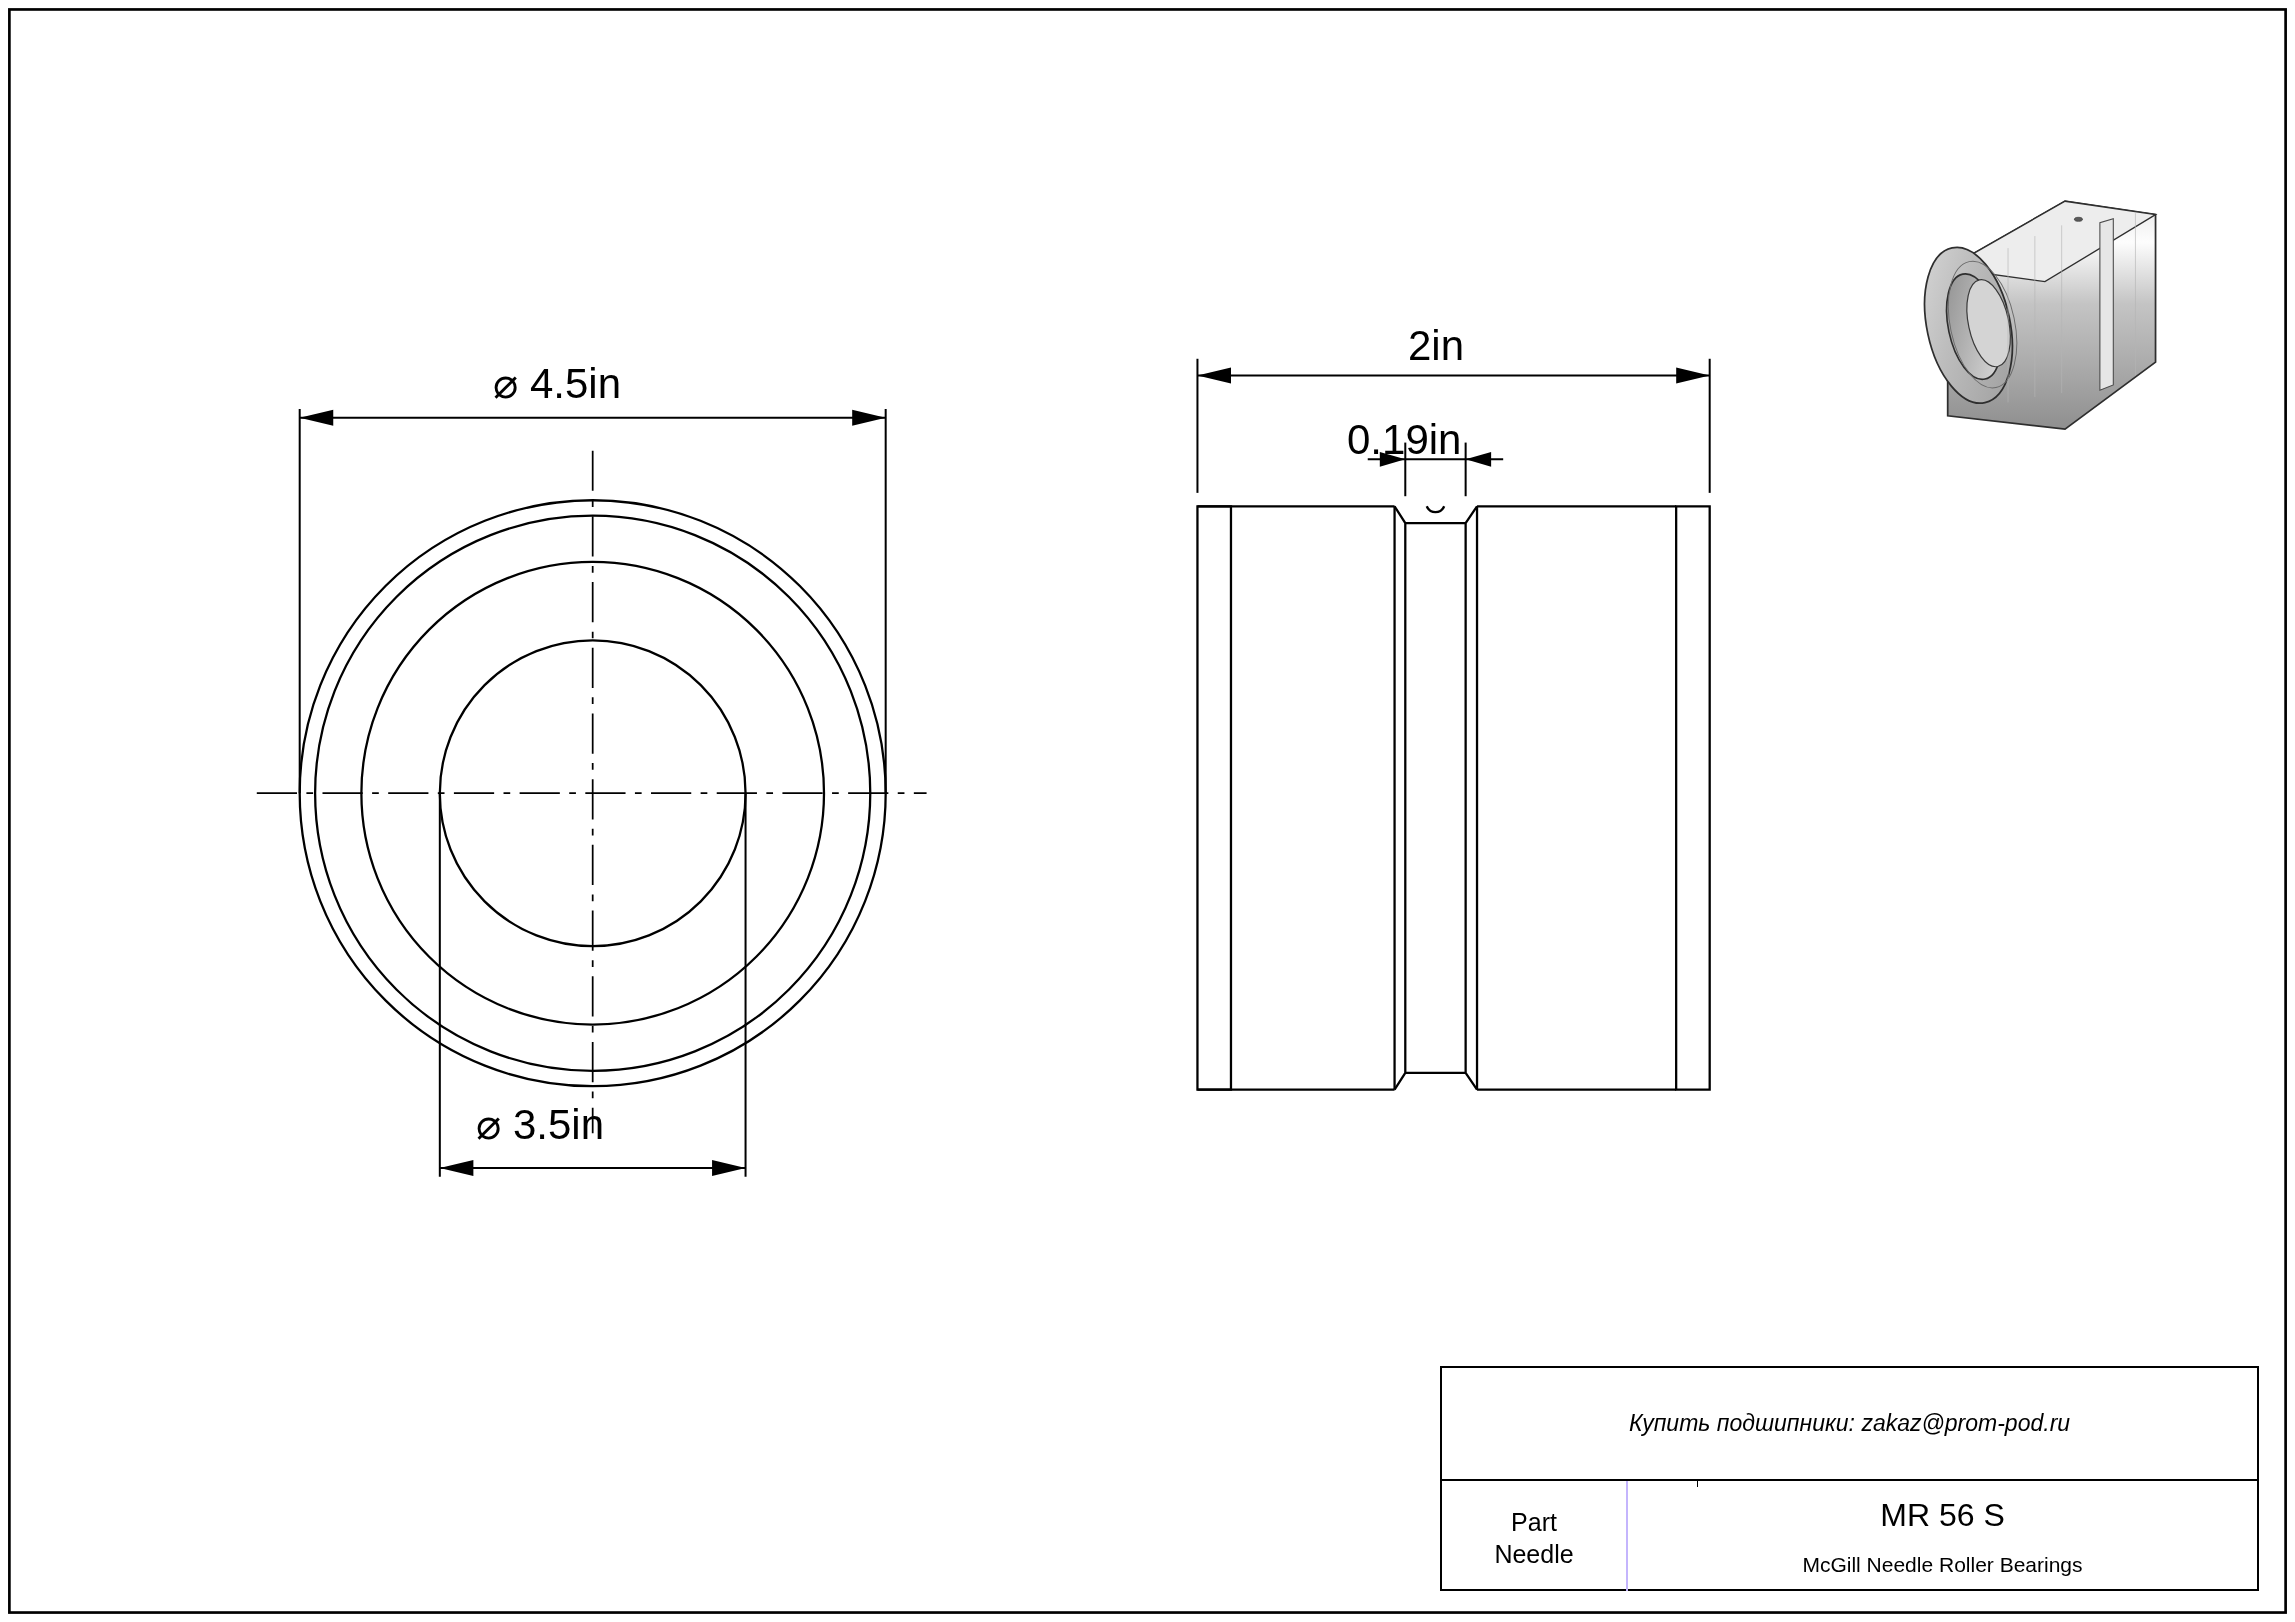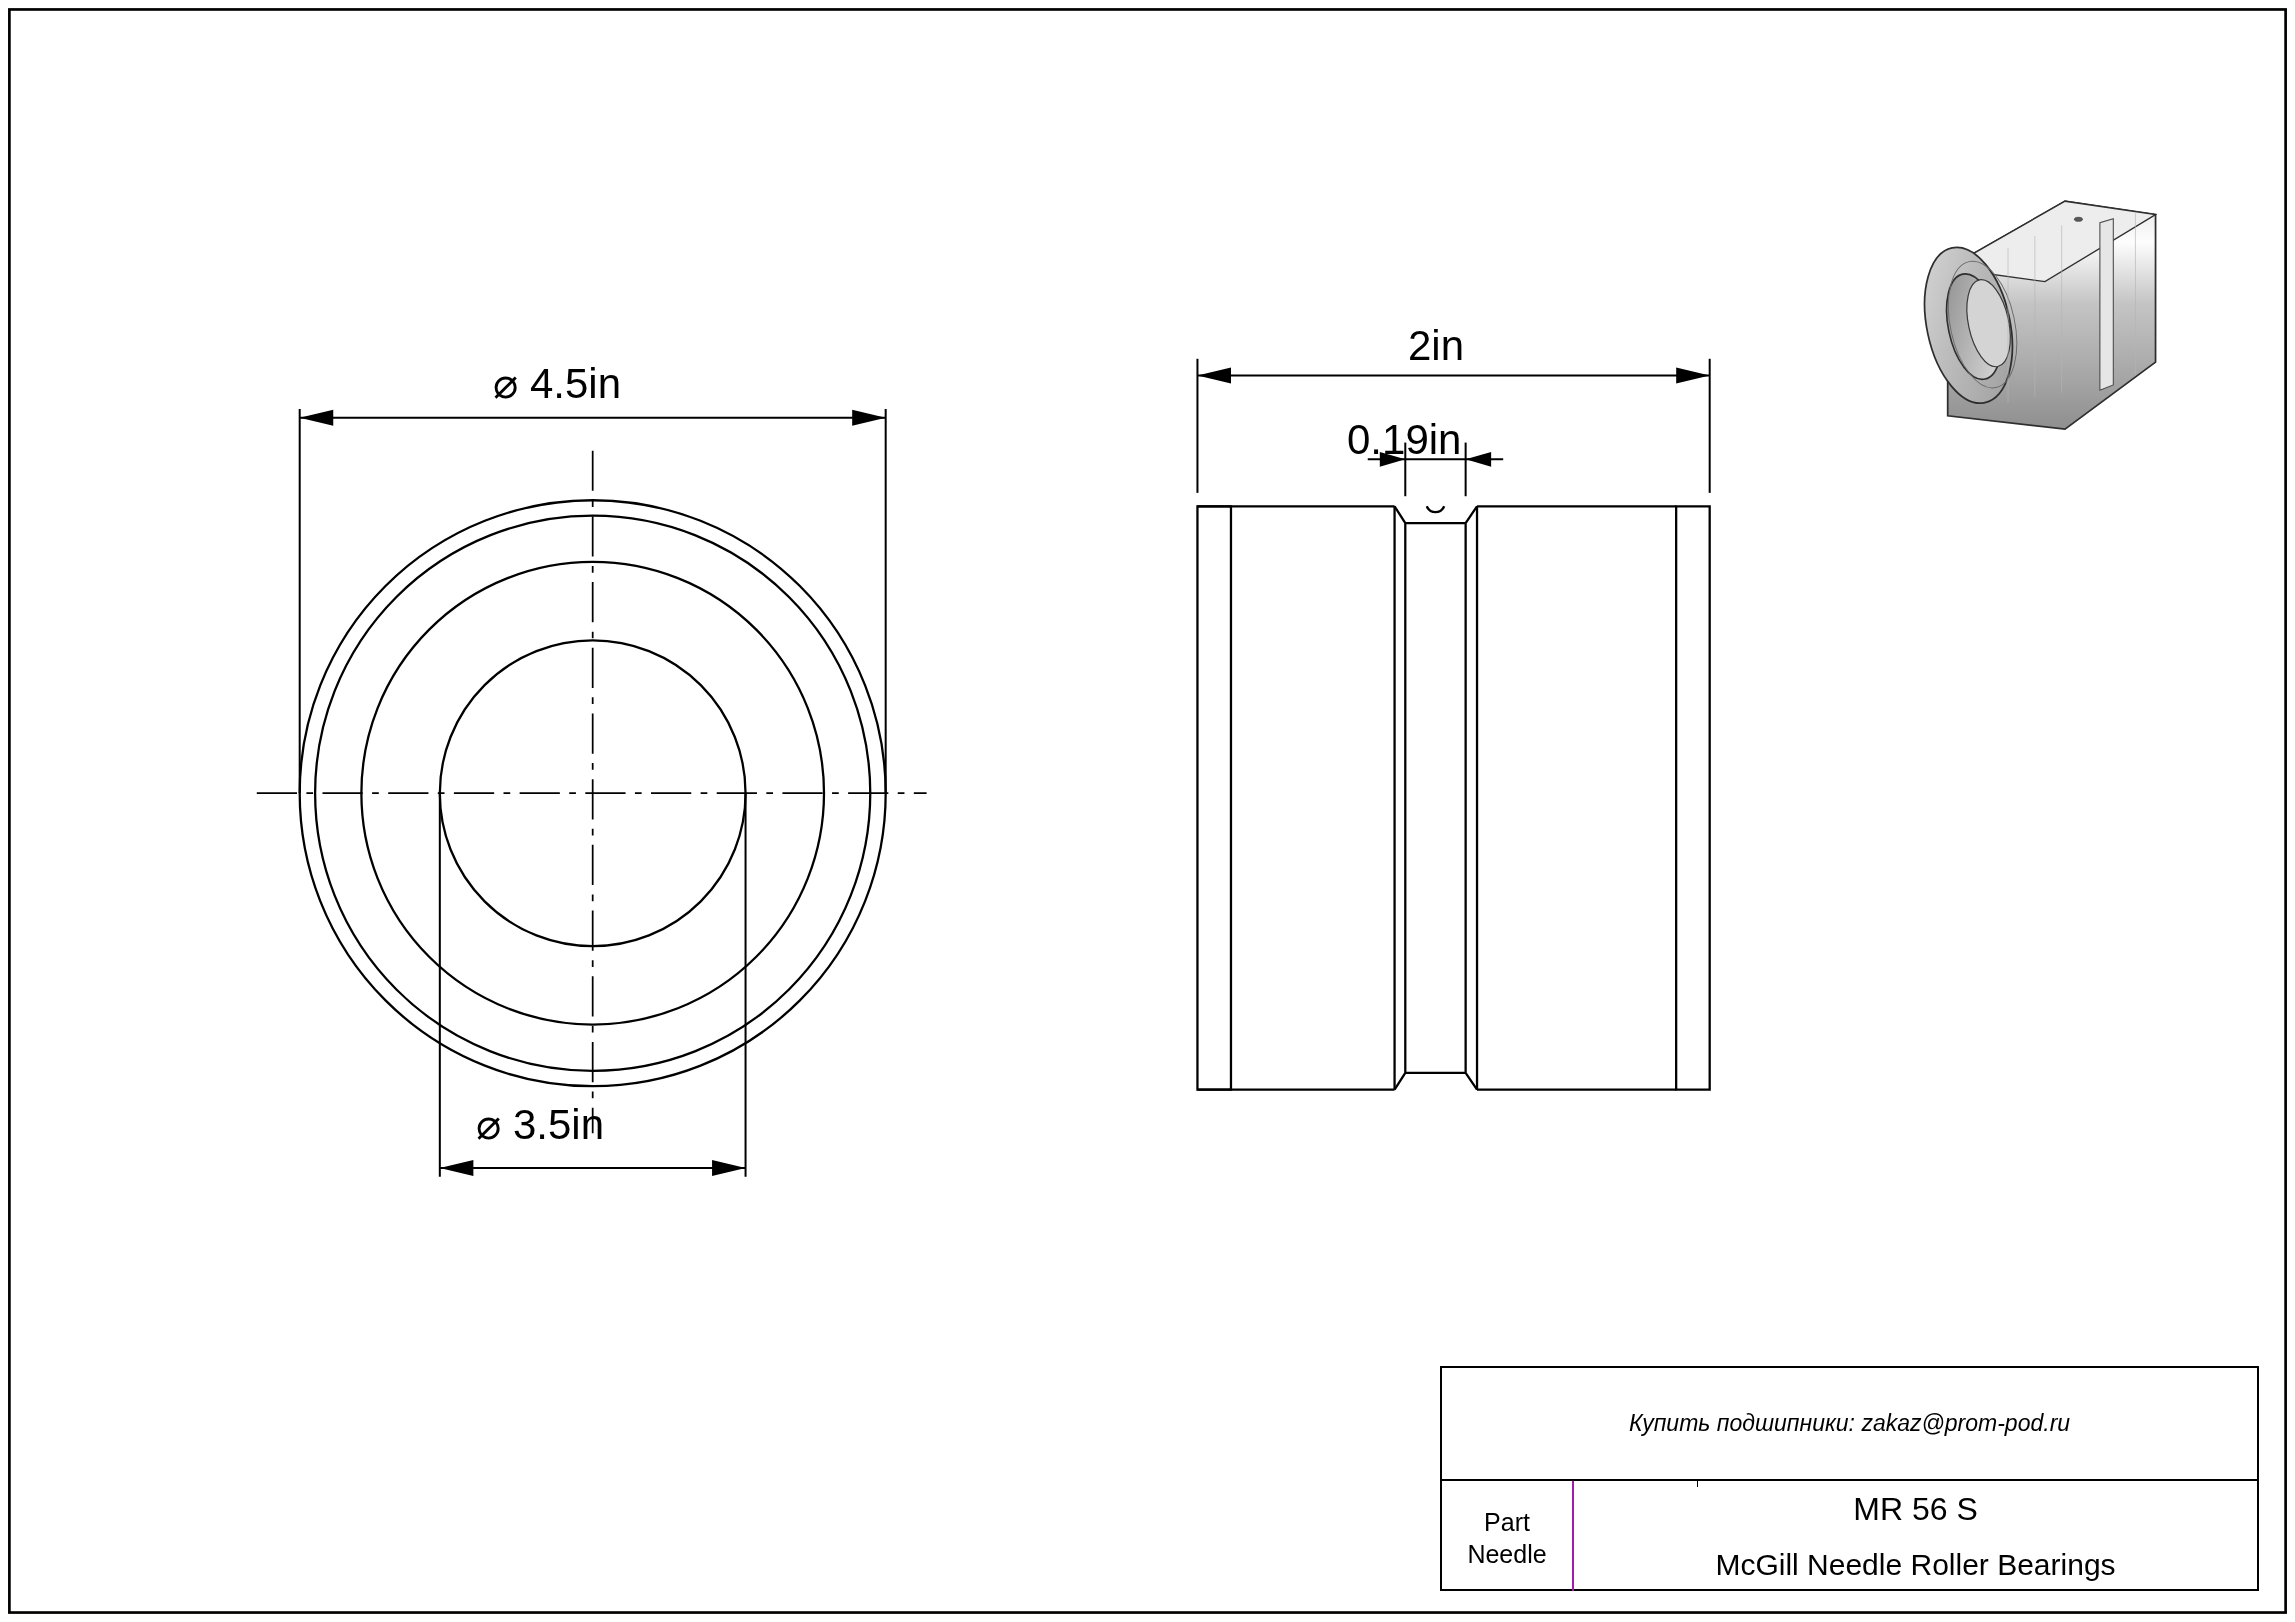--- a/index.html
+++ b/index.html
@@ -78,22 +78,22 @@
   }
   #tb-row-part {
     position: absolute;
     left: 0;
     top: 113px;
     width: 100%;
     height: 110px;
     display: flex;
   }
   #tb-label-cell {
-    width: 132px;
-    border-right: 2px solid #a21caf;
+    width: 186px;
+    border-right: 2px solid #c4b5fd;
     box-sizing: border-box;
     display: flex;
     flex-direction: column;
     align-items: center;
     justify-content: center;
     padding-top: 4px;
   }
   .tb-label-line {
     font-size: 25px;
     color: #000000;
@@ -106,21 +106,21 @@
     align-items: center;
     justify-content: center;
     padding-top: 2.7px;
   }
   #tb-part-number {
     font-size: 32px;
     color: #000000;
     line-height: 1.18;
   }
   #tb-part-desc {
-    font-size: 30px;
+    font-size: 21px;
     color: #000000;
     line-height: 1.3;
     margin-top: 16px;
   }
   #tb-tick {
     position: absolute;
     left: 255px;
     top: 111px;
     width: 1.3px;
     height: 8px;

